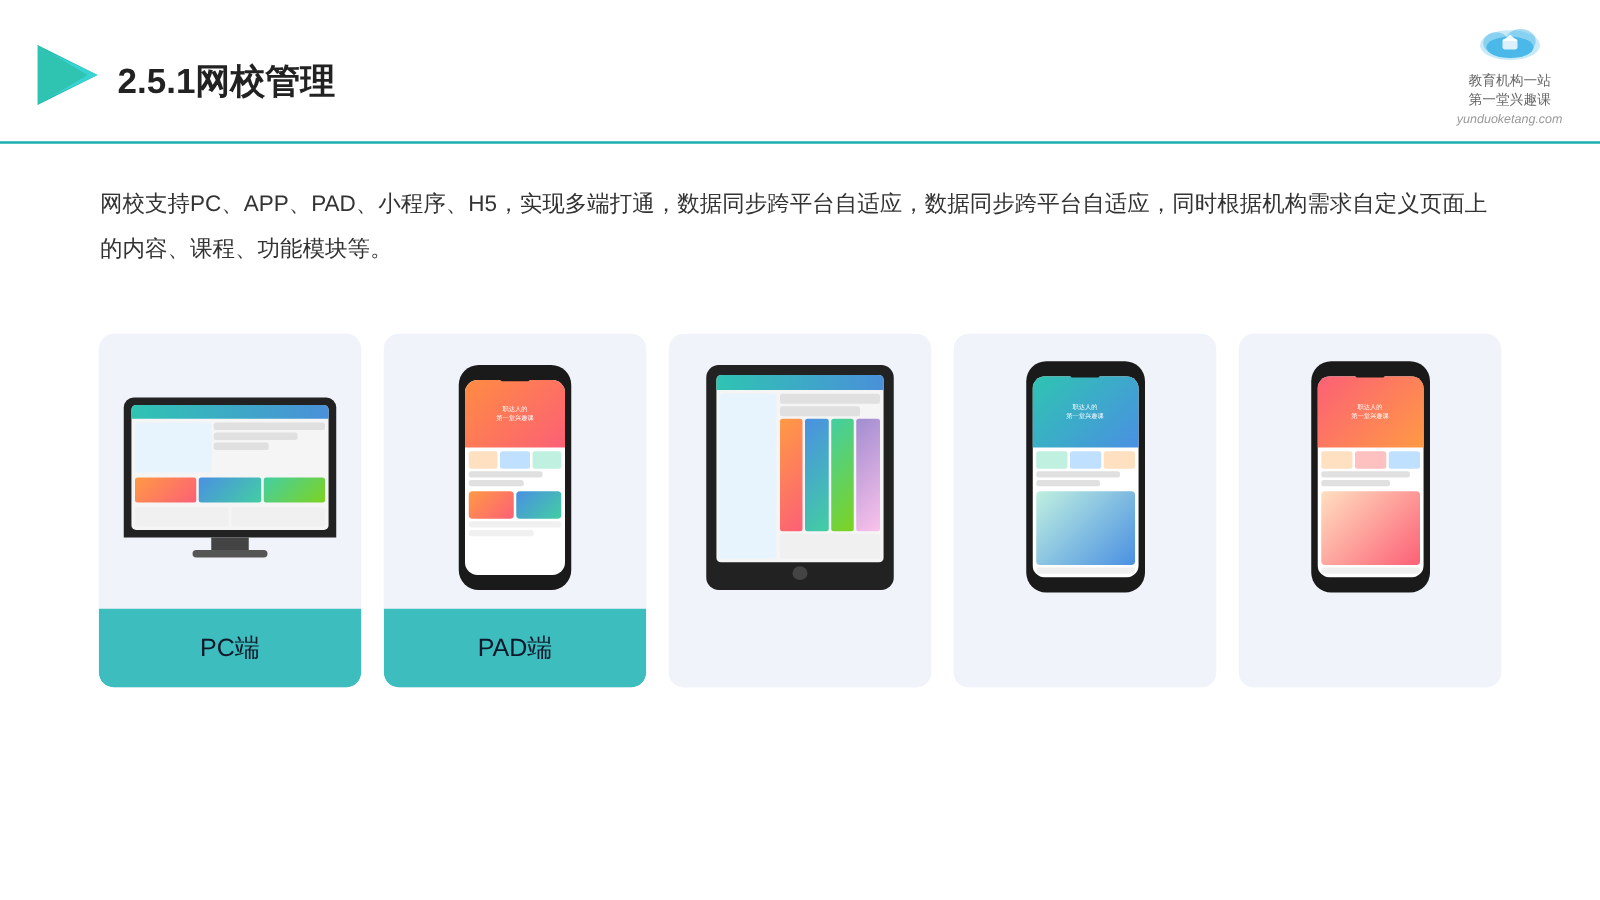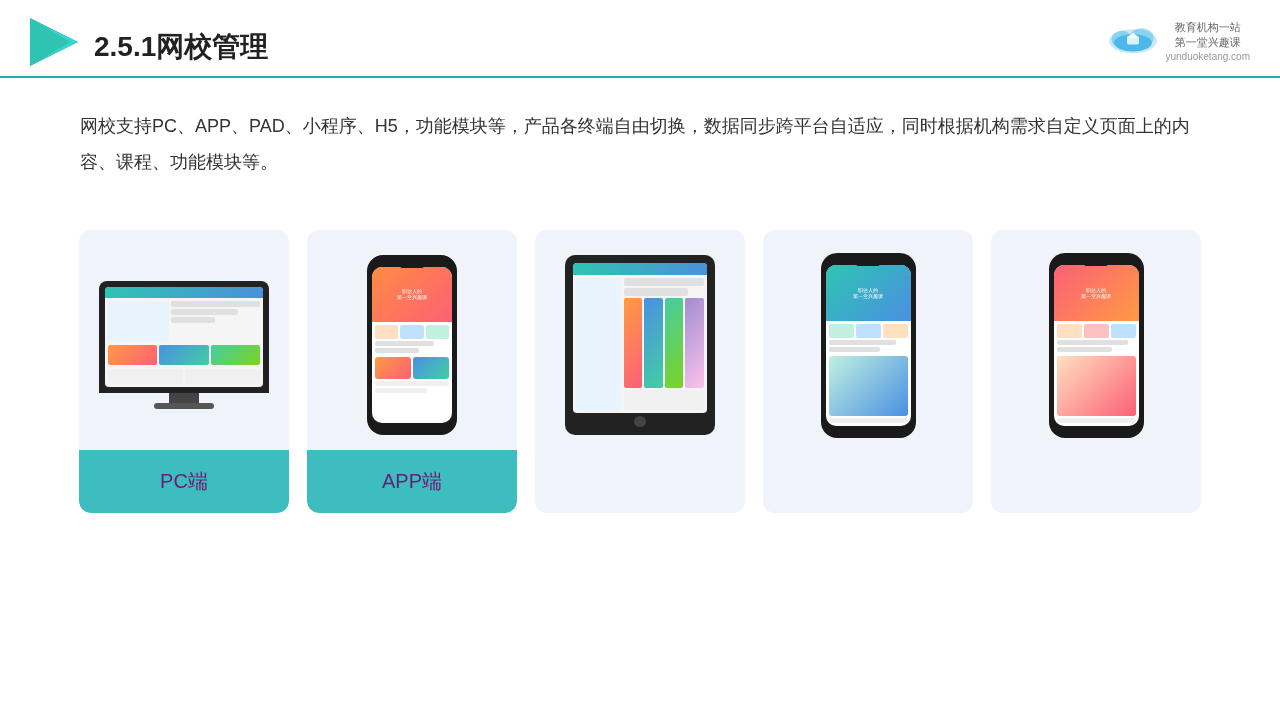--- a/index.html
+++ b/index.html
@@ -28,20 +28,21 @@
       width: 48px;
       height: 48px;
     }
     .page-title {
       font-size: 28px;
       font-weight: bold;
       color: #222;
     }
     .logo-area {
       display: flex;
+      flex-direction: column;
       align-items: center;
       gap: 2px;
     }
     .logo-icon {
       width: 60px;
       height: 38px;
     }
 
     
     .description {
@@ -72,21 +73,21 @@
       width: 100%;
       height: 220px;
       display: flex;
       align-items: center;
       justify-content: center;
       padding: 20px 15px 10px;
     }
     .card-label {
       width: 100%;
       background: #3dbdbd;
-      color: #701a75;
+      color: #0f172a;
       text-align: center;
       font-size: 20px;
       font-weight: 500;
       padding: 18px 0;
       border-radius: 0 0 12px 12px;
     }
 
     
     .pc-mockup {
       display: flex;
@@ -262,27 +263,27 @@
       <ellipse cx="22" cy="18" rx="12" ry="10" fill="#4ab8e8" opacity="0.5"></ellipse>
       <ellipse cx="45" cy="16" rx="14" ry="11" fill="#4ab8e8" opacity="0.5"></ellipse>
       <ellipse cx="35" cy="22" rx="22" ry="10" fill="#4ab8e8"></ellipse>
 
       <rect x="28" y="14" width="14" height="10" rx="2" fill="#fff" opacity="0.8"></rect>
       <polygon points="35,10 42,16 28,16" fill="#fff" opacity="0.9"></polygon>
     </svg>
     <div style="font-size:11px;color:#666;text-align:center;line-height:1.4;">
       <div>教育机构一站</div>
       <div>第一堂兴趣课</div>
-      <div style="font-size:10px;color:#999;">yunduoketang.com</div>
+      <div style="font-size:10px;color:#999;font-style:italic;">yunduoketang.com</div>
     </div>
   </div>
 </div>
 
 <div class="description">
-  <div>网校支持PC、APP、PAD、小程序、H5，功能模块等，产品各终端自由切换，数据同步跨平台自适应，同时根据机构需求自定义页面上的内容、课程、功能模块等。</div>
+  <div>网校支持PC、APP、PAD、小程序、H5，实现多端打通，数据同步跨平台自适应，数据同步跨平台自适应，同时根据机构需求自定义页面上的内容、课程、功能模块等。</div>
 </div>
 
 <div class="cards-container">
 
   <div class="card">
     <div class="card-image-area">
       <div class="pc-mockup">
         <div class="monitor">
           <div class="monitor-screen">
             <div class="screen-content">
@@ -335,21 +336,21 @@
                 <div style="flex:1;height:22px;background:linear-gradient(135deg,#ff9a44,#fc6076);border-radius:3px;"></div>
                 <div style="flex:1;height:22px;background:linear-gradient(135deg,#4a90e2,#43cea2);border-radius:3px;"></div>
               </div>
               <div style="height:5px;background:#f0f0f0;border-radius:2px;"></div>
               <div style="height:5px;background:#f0f0f0;border-radius:2px;width:70%;"></div>
             </div>
           </div>
         </div>
       </div>
     </div>
-    <div class="card-label">APP端</div>
+    <div class="card-label">PAD端</div>
   </div>
 
   <div class="card">
     <div class="card-image-area">
       <div class="tablet-mockup">
         <div class="tablet-screen">
           <div class="screen-content">
             <div class="screen-header-bar"></div>
             <div style="flex:1;display:flex;gap:3px;padding:3px;">
               <div style="width:35%;background:#e8f4fd;border-radius:2px;"></div>

